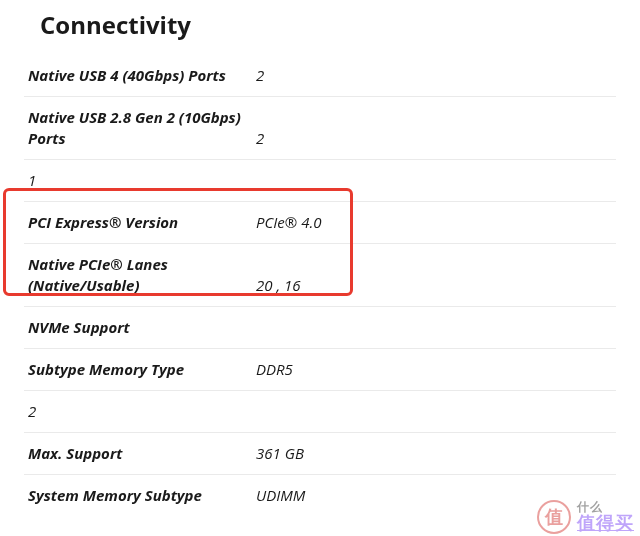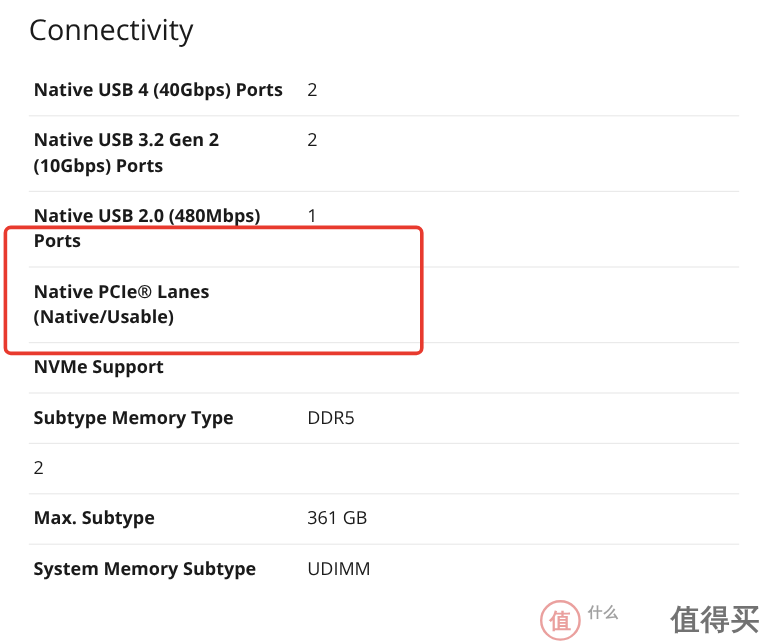--- a/index.html
+++ b/index.html
@@ -10,29 +10,30 @@
     font-family: "Open Sans", "Helvetica Neue", Arial, sans-serif;
     color: #1a1a1a;
     position: relative;
     overflow: hidden;
   }
   .content {
     padding: 8px 24px 8px 24px;
   }
   h2.section-title {
     font-size: 24px;
-    font-weight: 400;
+    font-weight: 700;
     margin-bottom: 14px;
-    margin-left: 0;
+    margin-left: 16px;
   }
   .spec-row {
     display: flex;
-    align-items: flex-start;
+    align-items: flex-end;
     padding: 10px 0 10px 4px;
     border-bottom: 1px solid #eaeaea;
+    font-style: italic;
   }
   .spec-row:last-of-type { border-bottom: none; }
   .spec-label {
     width: 228px;
     font-size: 15px;
     font-weight: 700;
     line-height: 1.4;
     padding-right: 12px;
   }
   .spec-value {
@@ -69,70 +70,74 @@
     align-items: center;
     justify-content: center;
     font-size: 18px;
     font-weight: 700;
     color: #d9534f;
     margin-right: 6px;
     background: #fff;
   }
   .wm-text {
     display: flex;
-    flex-direction: row;
+    flex-direction: column;
     line-height: 1.05;
-    gap: 43px;
   }
   .wm-line1 {
     font-size: 12px;
     letter-spacing: 1px;
     color: #555;
     font-weight: 600;
   }
   .wm-line2 {
-    font-size: 24px;
+    font-size: 18px;
     font-weight: 800;
-    color: #000000;
+    color: #8b5cf6;
     letter-spacing: 1px;
+    text-decoration: underline;
   }
 </style>
 </head>
 <body>
 
 <div class="content">
   <h2 class="section-title">Connectivity</h2>
 
   <div class="spec-row">
     <div class="spec-label">Native USB 4 (40Gbps) Ports</div>
     <div class="spec-value">2</div>
   </div>
   <div class="spec-row">
-    <div class="spec-label">Native USB 3.2 Gen 2 (10Gbps) Ports</div>
+    <div class="spec-label">Native USB 2.8 Gen 2 (10Gbps) Ports</div>
     <div class="spec-value">2</div>
   </div>
   <div class="spec-row">
-    <div class="spec-label">Native USB 2.0 (480Mbps) Ports</div>
     <div class="spec-value">1</div>
   </div>
   <div class="spec-row">
+    <div class="spec-label">PCI Express® Version</div>
+    <div class="spec-value">PCIe® 4.0</div>
+  </div>
+  <div class="spec-row">
     <div class="spec-label">Native PCIe® Lanes (Native/Usable)</div>
+    <div class="spec-value">20 , 16</div>
   </div>
   <div class="spec-row">
     <div class="spec-label">NVMe Support</div>
   </div>
   <div class="spec-row">
     <div class="spec-label">Subtype Memory Type</div>
     <div class="spec-value">DDR5</div>
   </div>
   <div class="spec-row">
     <div class="spec-value">2</div>
   </div>
   <div class="spec-row">
-    <div class="spec-label">Max. Subtype</div>
+    <div class="spec-label">Max. Support</div>
     <div class="spec-value">361 GB</div>
   </div>
   <div class="spec-row">
     <div class="spec-label">System Memory Subtype</div>
     <div class="spec-value">UDIMM</div>
   </div>
 </div>
 
 <div class="highlight-box"></div>
 

